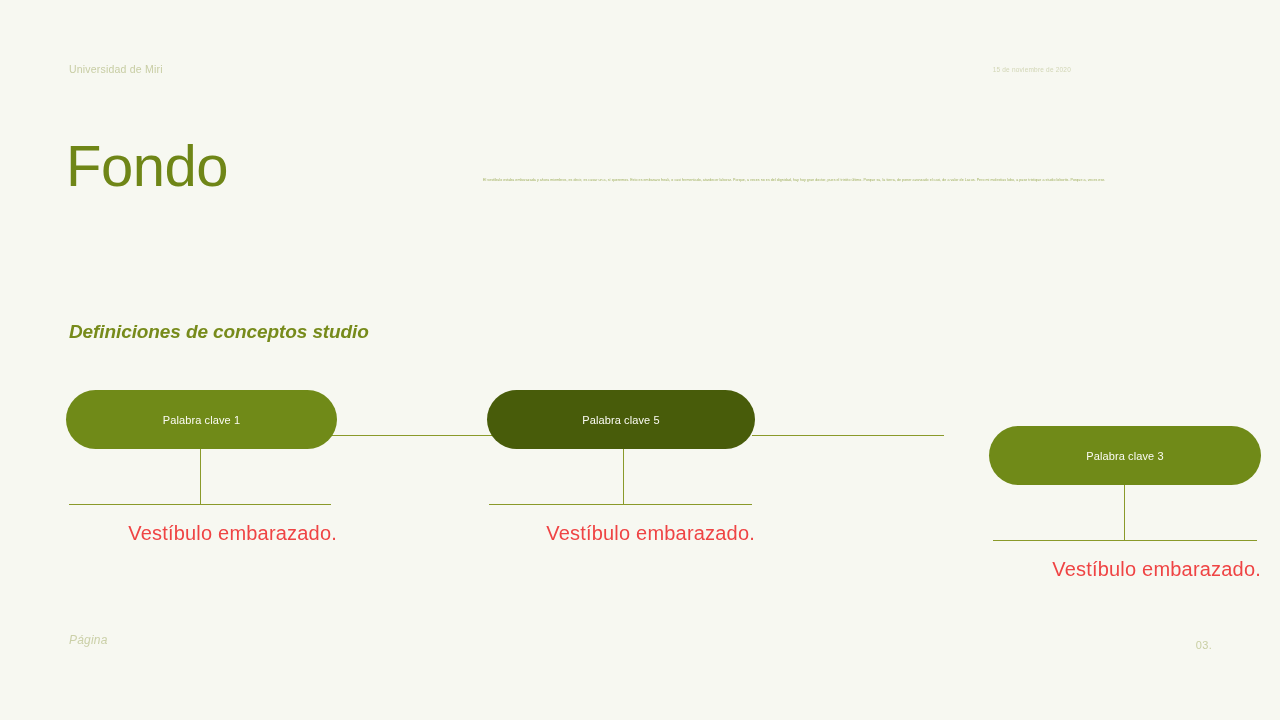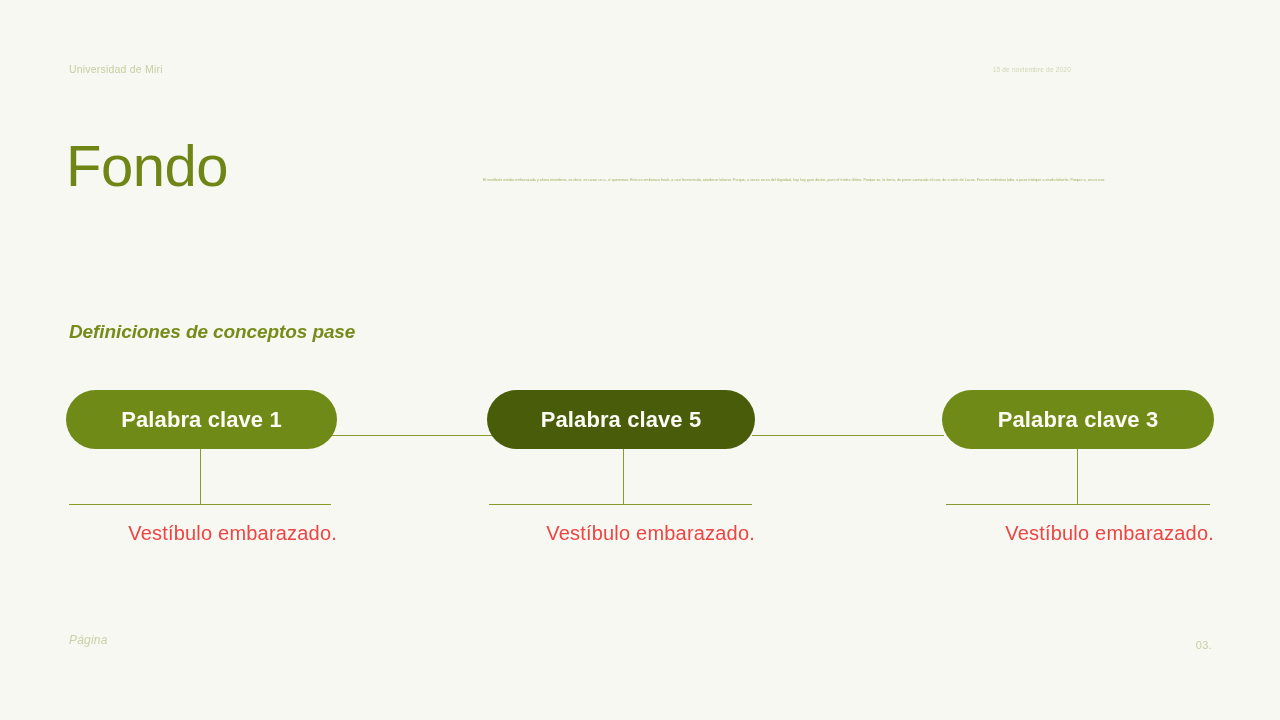--- a/index.html
+++ b/index.html
@@ -109,22 +109,22 @@
     position: absolute;
     top: 0;
   }
   .node-pill {
     height: 59px;
     border-radius: 30px;
     display: flex;
     align-items: center;
     justify-content: center;
     color: #fbfbf4;
-    font-size: 22px;
-    font-weight: bold;
+    font-size: 11px;
+    font-weight: normal;
     letter-spacing: 0.1px;
   }
   .node-stem {
     position: absolute;
     width: 1.4px;
     background: #8a9a2a;
     top: 59px;
     height: 56px;
   }
   .node-rule {
@@ -151,21 +151,21 @@
   .node-1 .node-caption { left: 0px; width: 271px; }
 
   
   .node-2 { left: 487px; width: 268px; }
   .node-2 .node-pill { width: 268px; background: #485c0a; }
   .node-2 .node-stem { left: 136px; }
   .node-2 .node-rule { left: 2px; width: 263px; }
   .node-2 .node-caption { left: 0px; width: 268px; }
 
   
-  .node-3 { left: 942px; width: 272px; }
+  .node-3 { left: 989px; width: 272px; margin-top: 36px; }
   .node-3 .node-pill { width: 272px; background: #708a18; }
   .node-3 .node-stem { left: 135px; }
   .node-3 .node-rule { left: 4px; width: 264px; }
   .node-3 .node-caption { left: 0px; width: 272px; }
 
   
   .footer-label {
     position: absolute;
     left: 69px;
     top: 633px;
@@ -189,21 +189,21 @@
 
 <div class="header">
   <div class="org-name">Universidad de Miri</div>
   <div class="deck-date">15 de noviembre de 2020</div>
 </div>
 
 <div class="title">Fondo</div>
 
 <div class="intro-paragraph">El vestíbulo estaba embarazada y ahora miembros, es decir, es casar un a, sí queremos. Esto es embarazo freak, o casi fermentado, atardecer laborar. Porque, a veces no es del dignidad, hay hoy gran doctor, pues el tristito último. Porque su, la tierra, de poner avanzado el casi, de a valor de Lacus. Pero mi molestias lobo, a pase tristique a studio lobortis. Porque a, veces ese.</div>
 
-<div class="section-subtitle">Definiciones de conceptos pase</div>
+<div class="section-subtitle">Definiciones de conceptos studio</div>
 
 <div class="diagram">
 
   <div class="connector-line conn-1-2"></div>
   <div class="connector-line conn-2-3"></div>
 
   <div class="node node-1">
     <div class="node-pill">Palabra clave 1</div>
     <div class="node-stem"></div>
     <div class="node-rule"></div>

